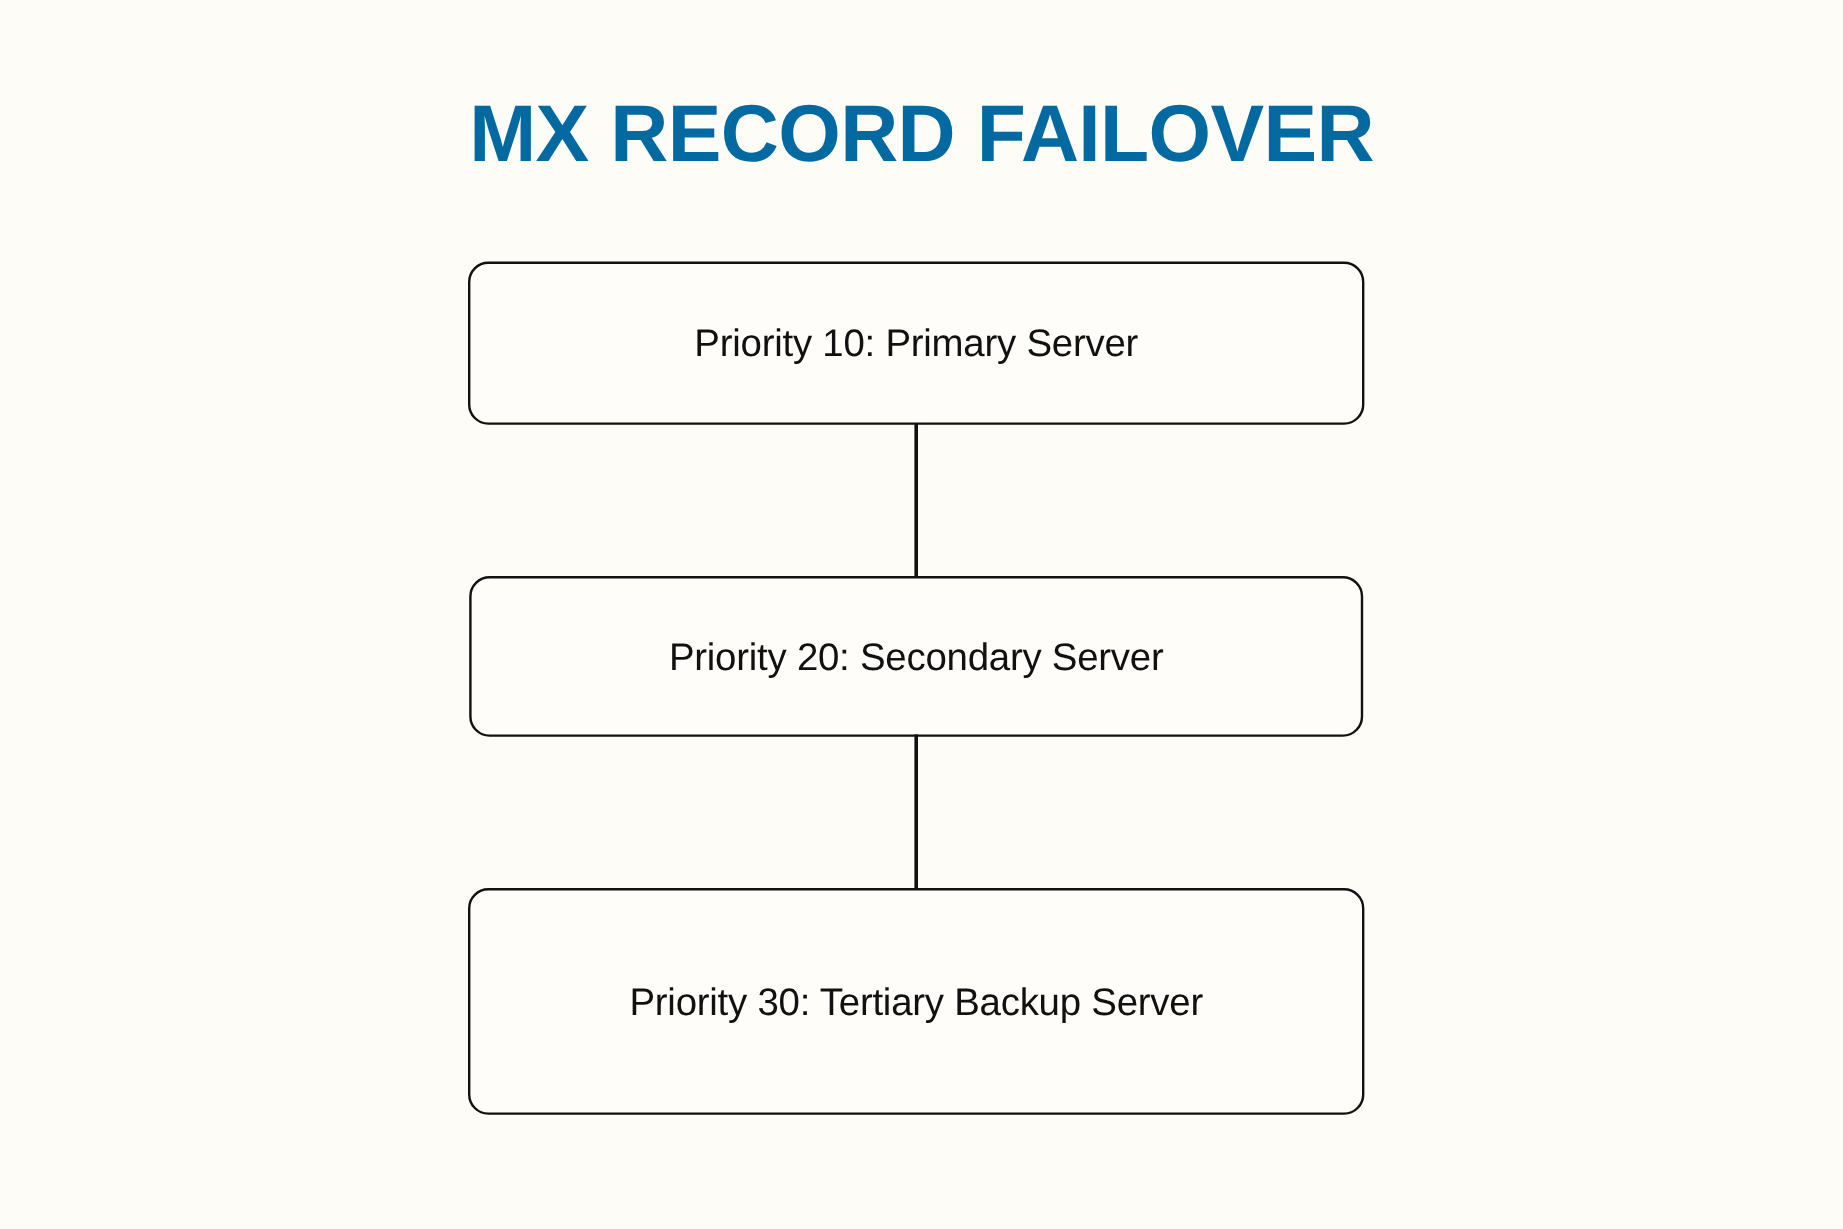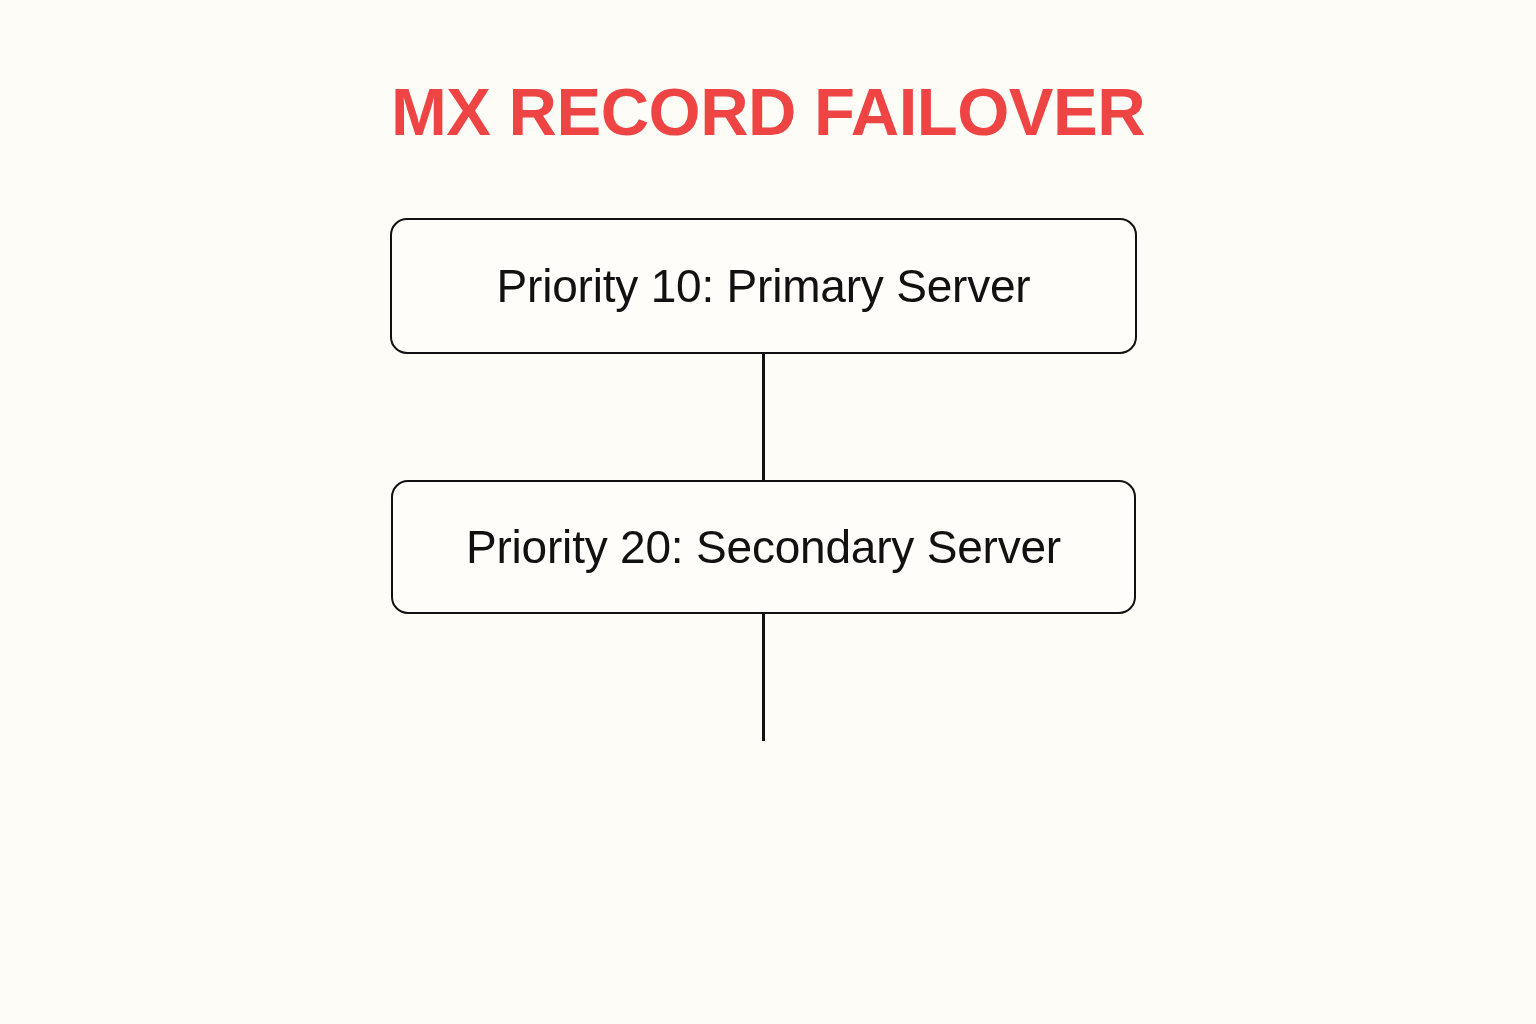--- a/index.html
+++ b/index.html
@@ -24,38 +24,38 @@
   
   #diagram-title {
     position: absolute;
     left: 0;
     top: 78px;
     width: 1536px;
     text-align: center;
     font-size: 67px;
     font-weight: 700;
     letter-spacing: -0.5px;
-    color: #ef4444;
+    color: #0369a1;
     line-height: 1.0;
     white-space: nowrap;
   }
 
   
   .node {
     position: absolute;
     box-sizing: border-box;
     background: #fefdfa;
     border: 2.5px solid #111111;
     border-radius: 17px;
     display: flex;
     align-items: center;
     justify-content: center;
     text-align: center;
     color: #111111;
-    font-size: 46px;
+    font-size: 32px;
     font-weight: 400;
     line-height: 60px;
     letter-spacing: -0.2px;
     padding: 0 22px;
   }
 
   #node-primary {
     left: 390px;
     top: 218px;
     width: 747px;
@@ -111,14 +111,17 @@
   </div>
 
   <div class="connector" id="connector-1"></div>
 
   <div class="node" id="node-secondary">
     <span class="node-label">Priority 20: Secondary Server</span>
   </div>
 
   <div class="connector" id="connector-2"></div>
 
+  <div class="node" id="node-tertiary">
+    <span class="node-label">Priority 30: Tertiary Backup Server</span>
+  </div>
 
 </div>
 
 </body></html>

